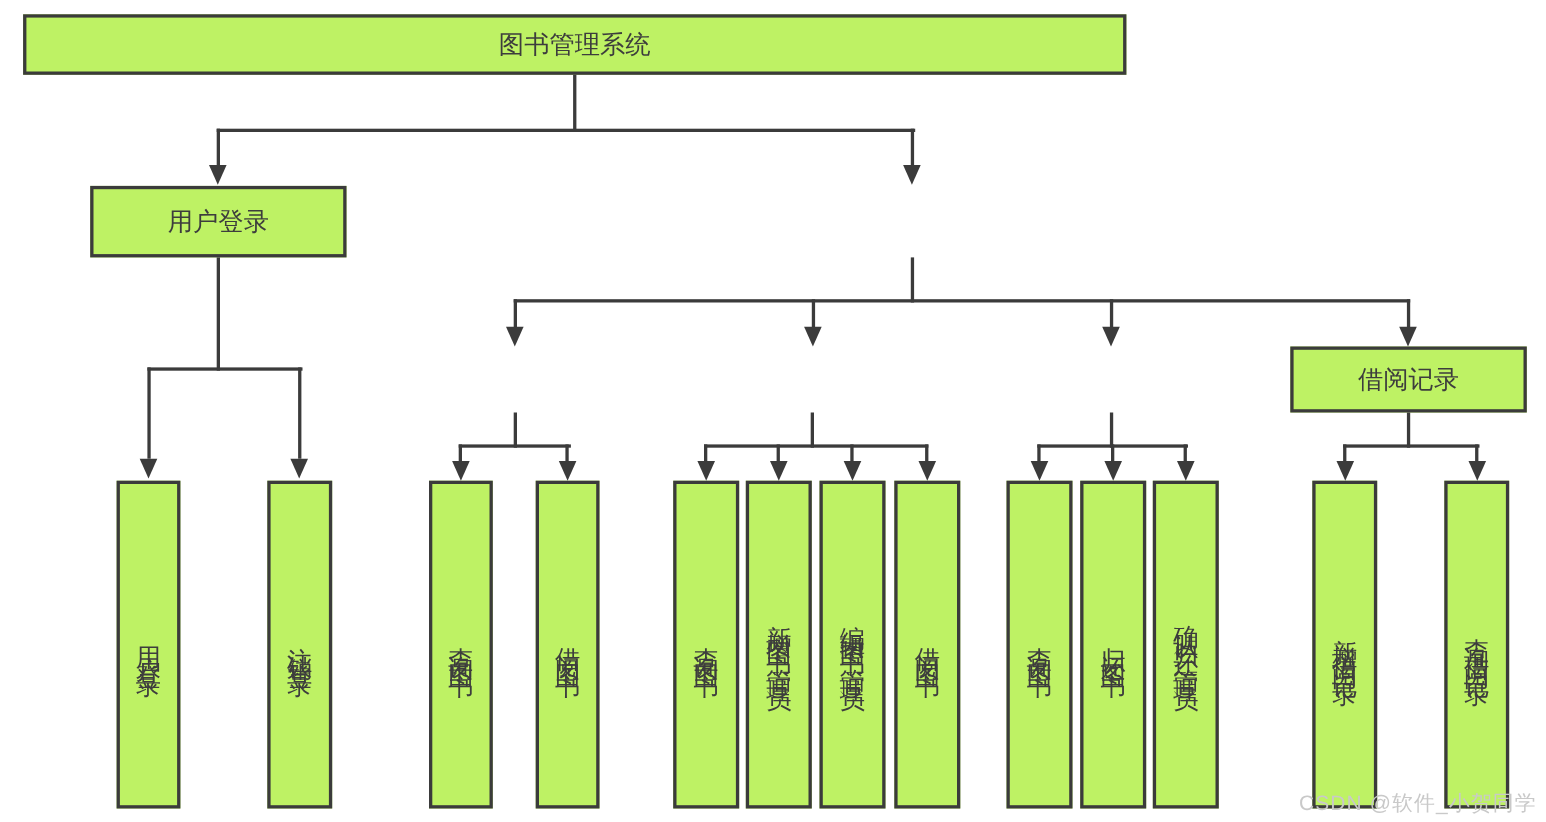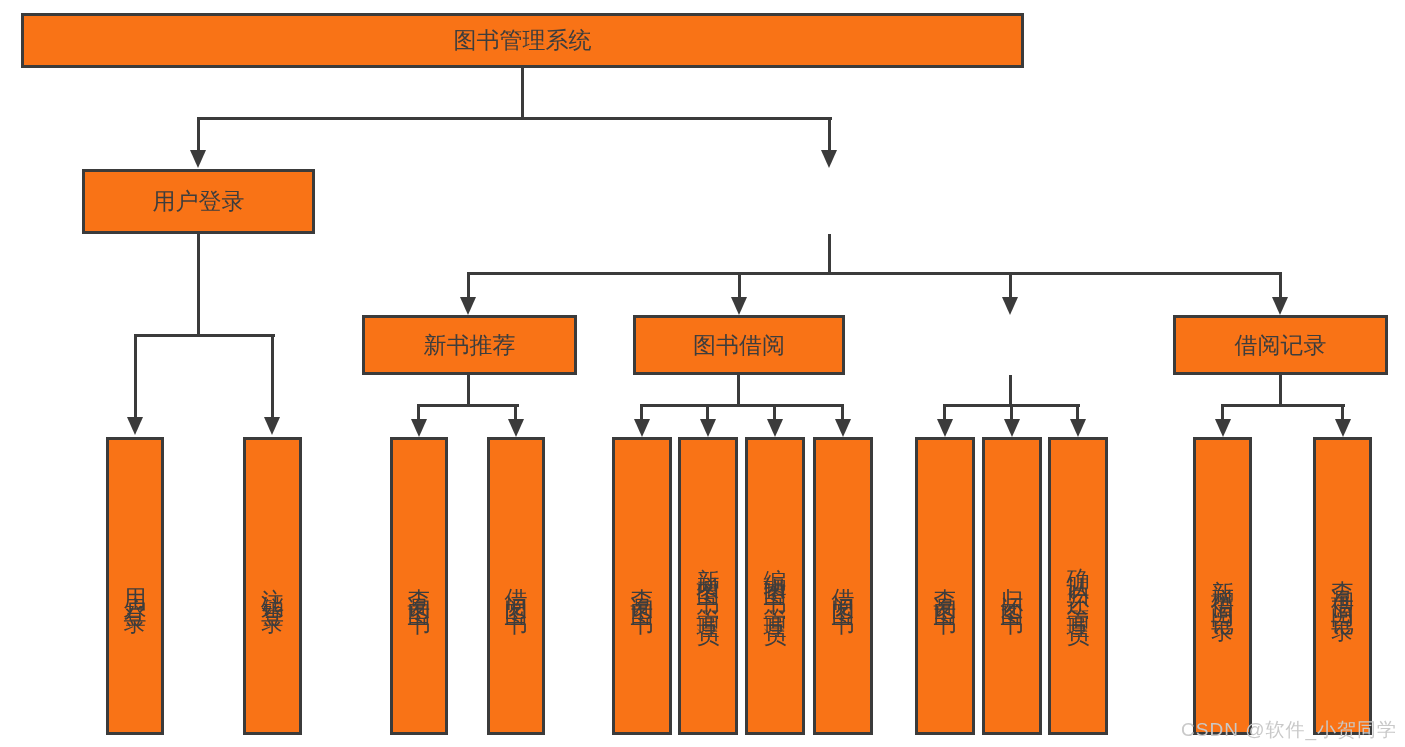--- a/index.html
+++ b/index.html
@@ -5,21 +5,21 @@
   :root{
     --line:#3b3b3b;
     --text:#3d3d3d;
   }
   html,body{margin:0;padding:0;background:#fff;}
   body{font-family:"Liberation Sans", sans-serif;}
   .canvas{
     position:relative;width:1405px;height:747px;background:#ffffff;overflow:hidden;
   }
   .box{
-    position:absolute;box-sizing:border-box;background:#f97316;
+    position:absolute;box-sizing:border-box;background:#bef264;
     border:3px solid var(--line);
     display:flex;align-items:center;justify-content:center;
     font-size:23px;color:var(--text);line-height:1;white-space:nowrap;
   }
   .leaf{
     writing-mode:vertical-rl;text-orientation:mixed;
     letter-spacing:8px;white-space:normal;
   }
   .vl,.hl{position:absolute;background:var(--line);}
   .arr{
@@ -34,22 +34,20 @@
 </style>
 </head>
 <body>
 
 <div class="canvas">
 
   <div class="box" style="left:21px;top:13px;width:1003px;height:55px">图书管理系统</div>
 
   <div class="box" style="left:82px;top:169px;width:233px;height:65px">用户登录</div>
 
-  <div class="box" style="left:362px;top:315px;width:215px;height:60px">新书推荐</div>
-  <div class="box" style="left:633px;top:315px;width:212px;height:60px">图书借阅</div>
   <div class="box" style="left:1173px;top:315px;width:215px;height:60px">借阅记录</div>
 
   <div class="box leaf" style="left:106px;top:437px;width:58px;height:298px">用户登录</div>
   <div class="box leaf" style="left:243px;top:437px;width:59px;height:298px">注销登录</div>
 
   <div class="box leaf" style="left:390px;top:437px;width:58px;height:298px">查询图书</div>
   <div class="box leaf" style="left:487px;top:437px;width:58px;height:298px">借阅图书</div>
 
   <div class="box leaf" style="left:612px;top:437px;width:60px;height:298px">查询图书</div>
   <div class="box leaf" style="left:678px;top:437px;width:60px;height:298px">新增图书（管理员）</div>

